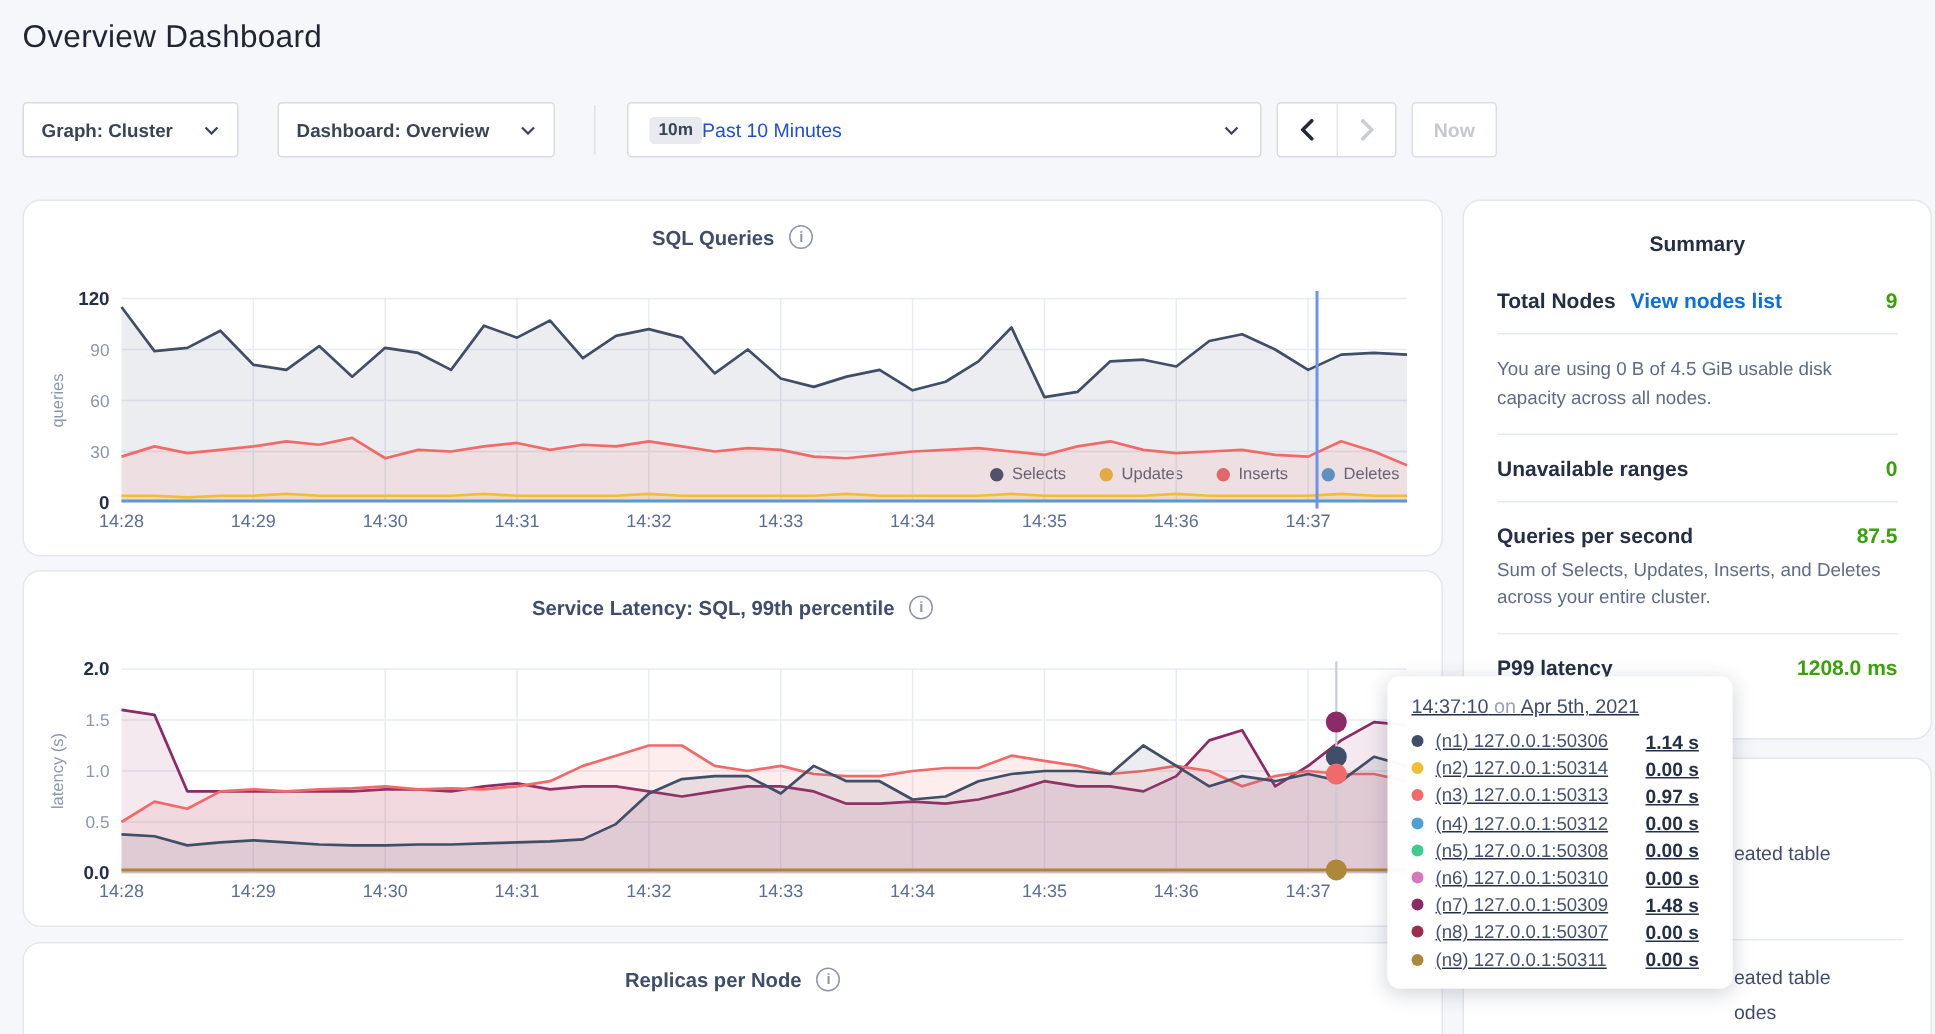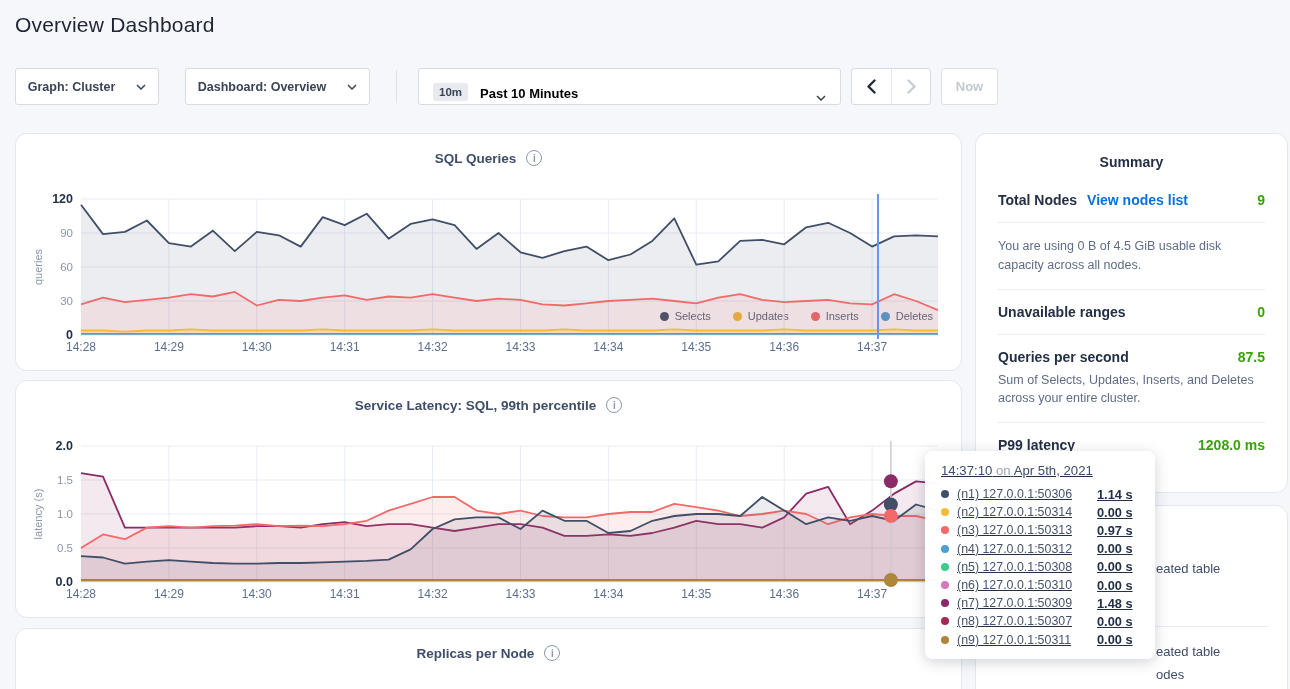--- a/index.html
+++ b/index.html
@@ -7,23 +7,23 @@
     font-family:"Liberation Sans", sans-serif; color:#243048; }
 
   .page-title { position:absolute; left:15px; top:13px; font-size:21px; font-weight:500; color:#1f2533; letter-spacing:.2px; }
 
   
   .btn { position:absolute; top:68px; height:37px; background:#fff; border:1px solid #d7dbe2; border-radius:3px;
     display:flex; align-items:center; justify-content:center; gap:21px; font-size:12.5px; font-weight:bold; color:#394455; cursor:pointer; }
   .chev { width:10px; height:6px; display:inline-block; }
   .toolbar-divider { position:absolute; left:396px; top:70px; width:1px; height:33px; background:#dfe2e8; }
   .time-select { position:absolute; left:418px; top:68px; width:423px; height:37px; background:#fff; border:1px solid #d7dbe2;
-    border-radius:3px; display:flex; align-items:flex-end; padding:3px 14px; gap:12px; cursor:pointer; }
+    border-radius:3px; display:flex; align-items:center; padding:17px 14px; cursor:pointer; }
   .time-badge { background:#e8eaf0; border-radius:3px; padding:3px 6px; font-size:11.5px; font-weight:bold; color:#394455; }
-  .time-label { font-size:13px; font-weight:bold; color:#000000; flex:1; }
+  .time-label { font-size:13px; font-weight:normal; color:#1d4ed8; flex:1; }
   .arrow-group { position:absolute; left:851px; top:68px; width:80px; height:37px; background:#fff; border:1px solid #d7dbe2;
     border-radius:3px; display:flex; }
   .arrow-cell { width:50%; display:flex; align-items:center; justify-content:center; cursor:pointer; }
   .arrow-cell + .arrow-cell { border-left:1px solid #e3e6ec; }
   .now-btn { position:absolute; left:941px; top:68px; height:37px; width:57px; background:#fff; border:1px solid #dcdfe5;
     border-radius:3px; font-size:13px; font-weight:bold; color:#c4c9d1; display:flex; align-items:center; justify-content:center; }
 
   .card { position:absolute; background:#fff; border:1px solid #e3e7ee; border-radius:12px; }
   #card-sql      { left:15px;  top:133px; width:947px; height:238px; }
   #card-latency  { left:15px;  top:380px; width:947px; height:238px; }

